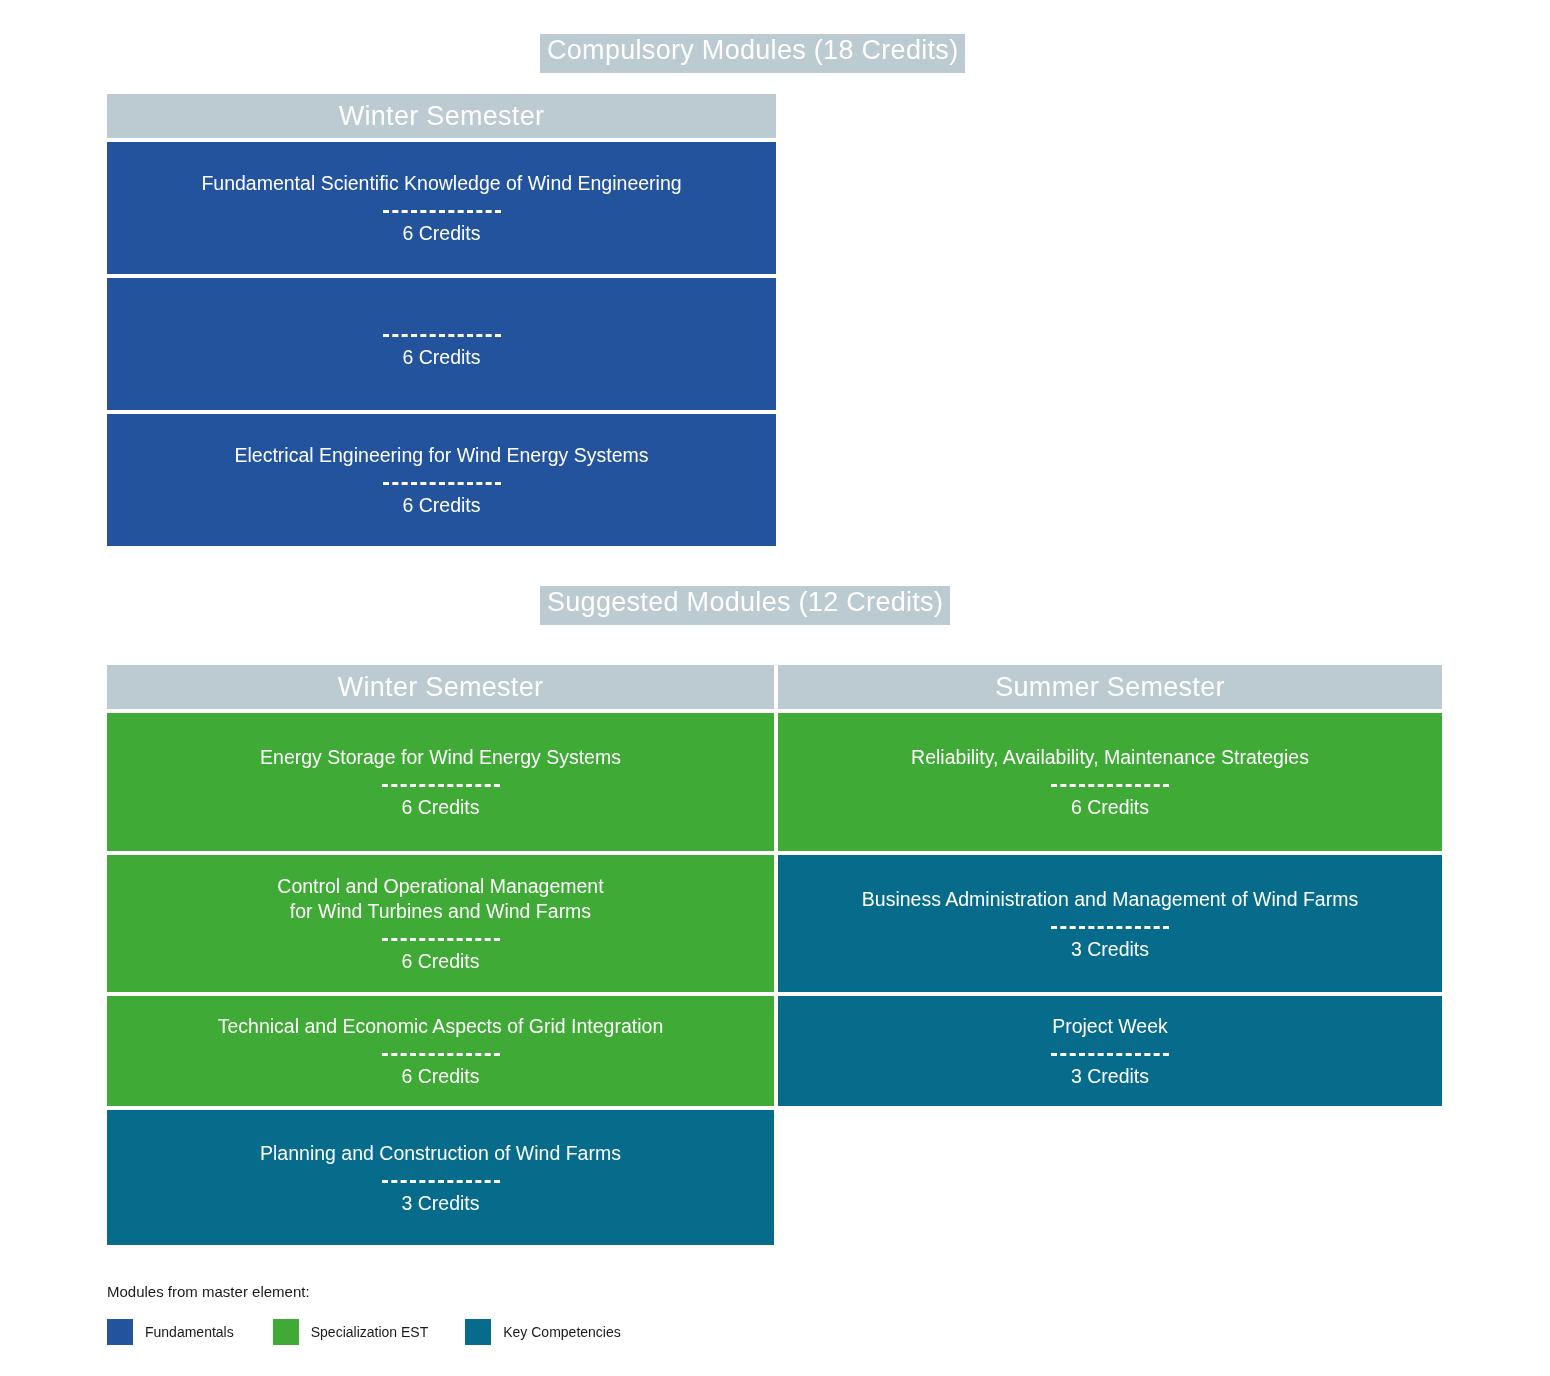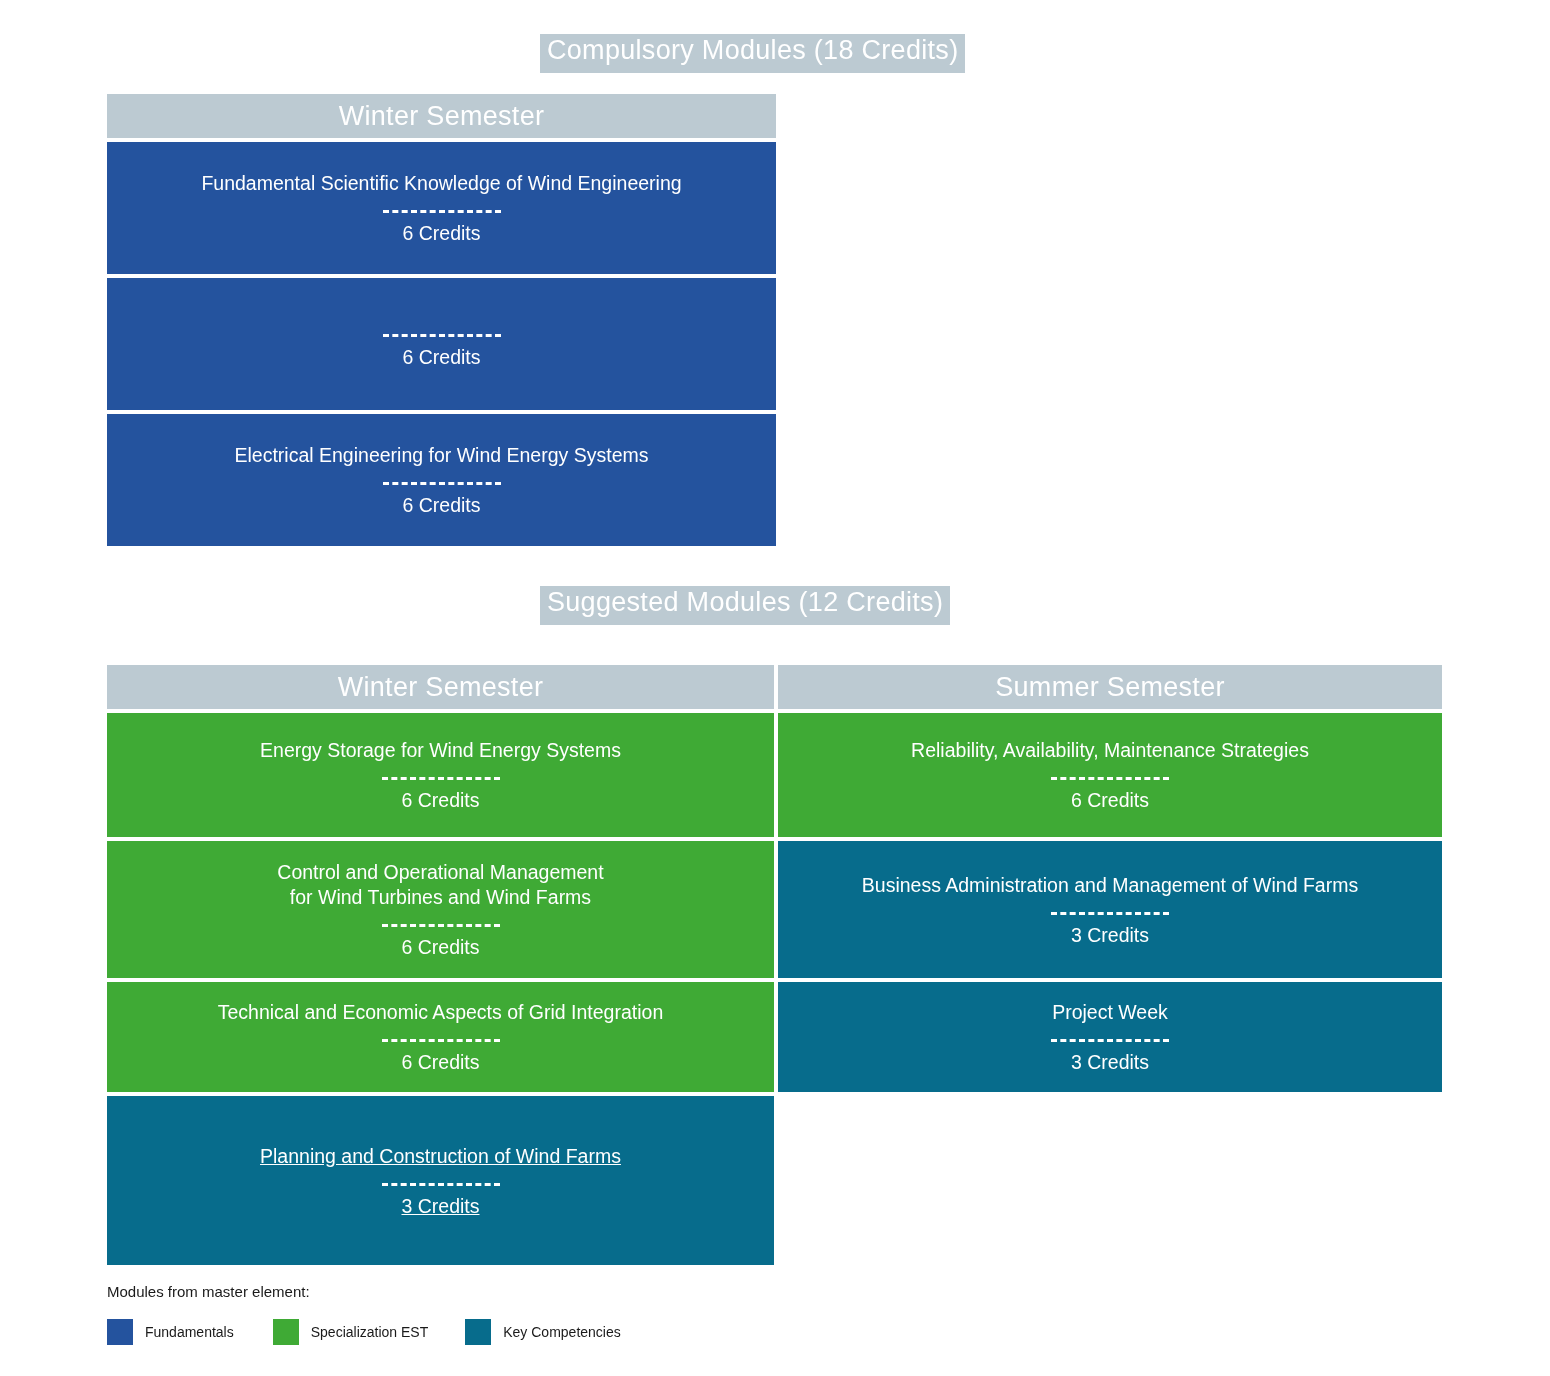--- a/index.html
+++ b/index.html
@@ -63,23 +63,23 @@
   .module-card {
     color: #ffffff;
     text-align: center;
     display: flex;
     flex-direction: column;
     align-items: center;
     justify-content: center;
     box-sizing: border-box;
     padding: 22px 14px;
   }
-  .module-card.h-130 { height: 124px; }
+  .module-card.h-130 { height: 138px; }
   .module-card.h-132 { height: 132px; }
-  .module-card.h-135 { height: 169px; text-decoration: underline; }
+  .module-card.h-135 { height: 135px; }
   .module-card.h-136 { height: 110px; }
   .module-card.h-137 { height: 137px; }
 
   .c-fundamentals  { background: #24539e; }
   .c-specialization{ background: #3faa35; }
   .c-key           { background: #076c8c; }
 
   .module-title {
     font-size: 19.5px;
     line-height: 25px;

